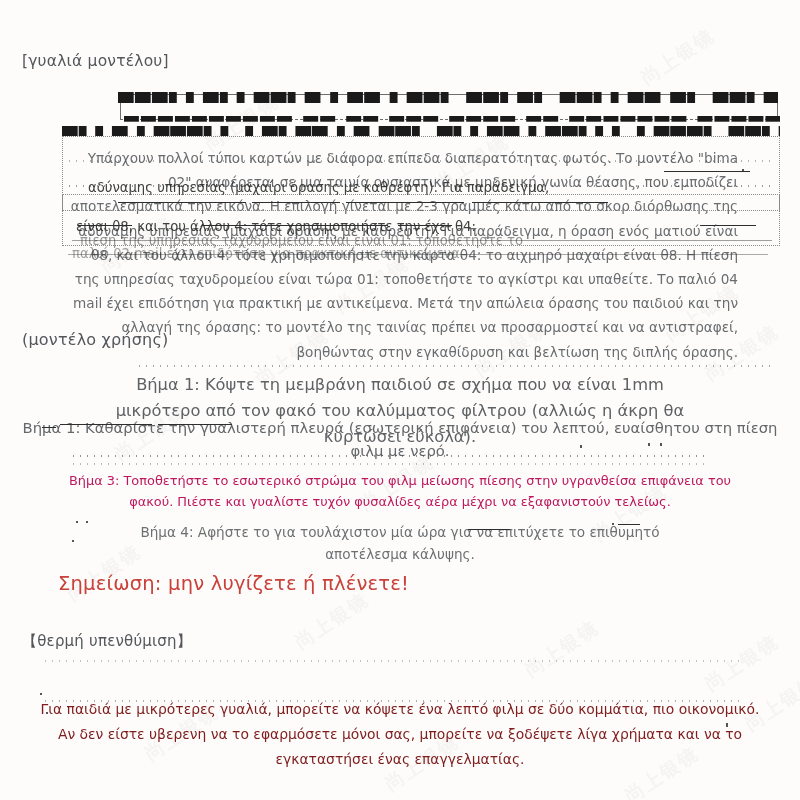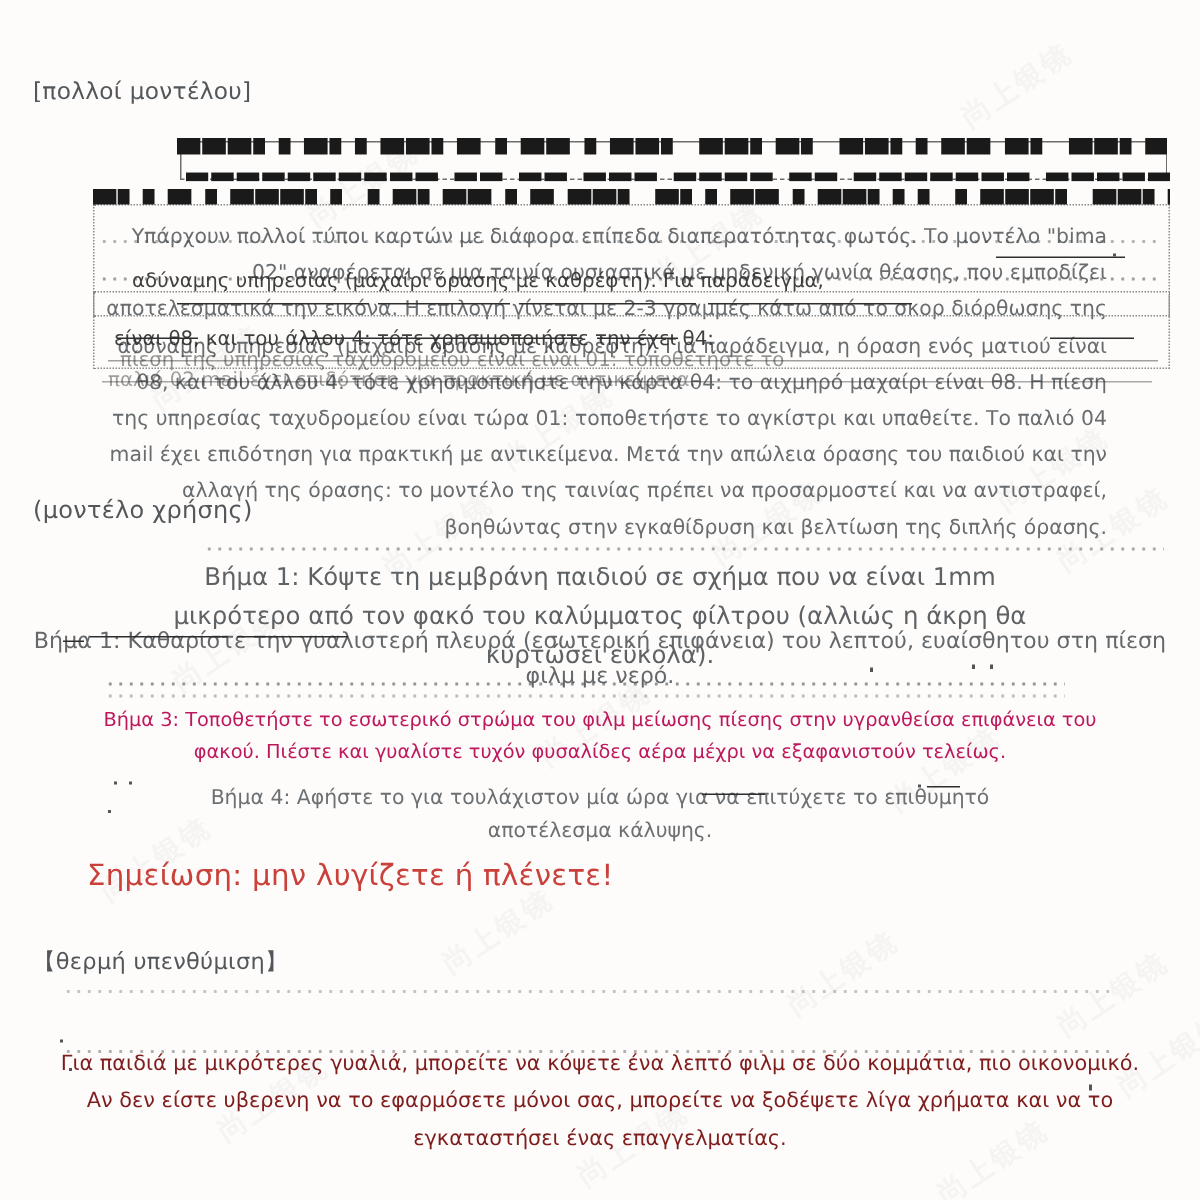--- a/index.html
+++ b/index.html
@@ -235,21 +235,21 @@
   <div class="wm" style="top:636px;left:520px;">尚上银镜</div>
   <div class="wm" style="top:650px;left:700px;">尚上银镜</div>
   <div class="wm" style="top:720px;left:140px;">尚上银镜</div>
   <div class="wm" style="top:750px;left:380px;">尚上银镜</div>
   <div class="wm" style="top:762px;left:620px;">尚上银镜</div>
   <div class="wm" style="top:690px;left:740px;">尚上银镜</div>
 </div>
 
 <div class="page">
 
-  <div class="section-heading" id="heading-model">[πολλοί μοντέλου]</div>
+  <div class="section-heading" id="heading-model">[γυαλιά μοντέλου]</div>
 
   <div class="model-paragraph">Υπάρχουν πολλοί τύποι καρτών με διάφορα επίπεδα διαπερατότητας φωτός. Το μοντέλο "bima 02" αναφέρεται σε μια ταινία ουσιαστικά με μηδενική γωνία θέασης, που εμποδίζει αποτελεσματικά την εικόνα. Η επιλογή γίνεται με 2-3 γραμμές κάτω από το σκορ διόρθωσης της αδύναμης υπηρεσίας (μαχαίρι όρασης με καθρέφτη). Για παράδειγμα, η όραση ενός ματιού είναι θ8, και του άλλου 4: τότε χρησιμοποιήστε την κάρτα θ4: το αιχμηρό μαχαίρι είναι θ8. Η πίεση της υπηρεσίας ταχυδρομείου είναι τώρα 01: τοποθετήστε το αγκίστρι και υπαθείτε. Το παλιό 04 mail έχει επιδότηση για πρακτική με αντικείμενα. Μετά την απώλεια όρασης του παιδιού και την αλλαγή της όρασης: το μοντέλο της ταινίας πρέπει να προσαρμοστεί και να αντιστραφεί, βοηθώντας στην εγκαθίδρυση και βελτίωση της διπλής όρασης.</div>
 
   <div class="section-heading" id="heading-usage">(μοντέλο χρήσης)</div>
 
   <div class="step" id="step-1">Βήμα 1: Κόψτε τη μεμβράνη παιδιού σε σχήμα που να είναι 1mm μικρότερο από τον φακό του καλύμματος φίλτρου (αλλιώς η άκρη θα κυρτώσει εύκολα).</div>
 
   <div class="step" id="step-2">Βήμα 1: Καθαρίστε την γυαλιστερή πλευρά (εσωτερική επιφάνεια) του λεπτού, ευαίσθητου στη πίεση φιλμ με νερό.</div>
 
   <div class="step" id="step-3">Βήμα 3: Τοποθετήστε το εσωτερικό στρώμα του φιλμ μείωσης πίεσης στην υγρανθείσα επιφάνεια του φακού. Πιέστε και γυαλίστε τυχόν φυσαλίδες αέρα μέχρι να εξαφανιστούν τελείως.</div>

